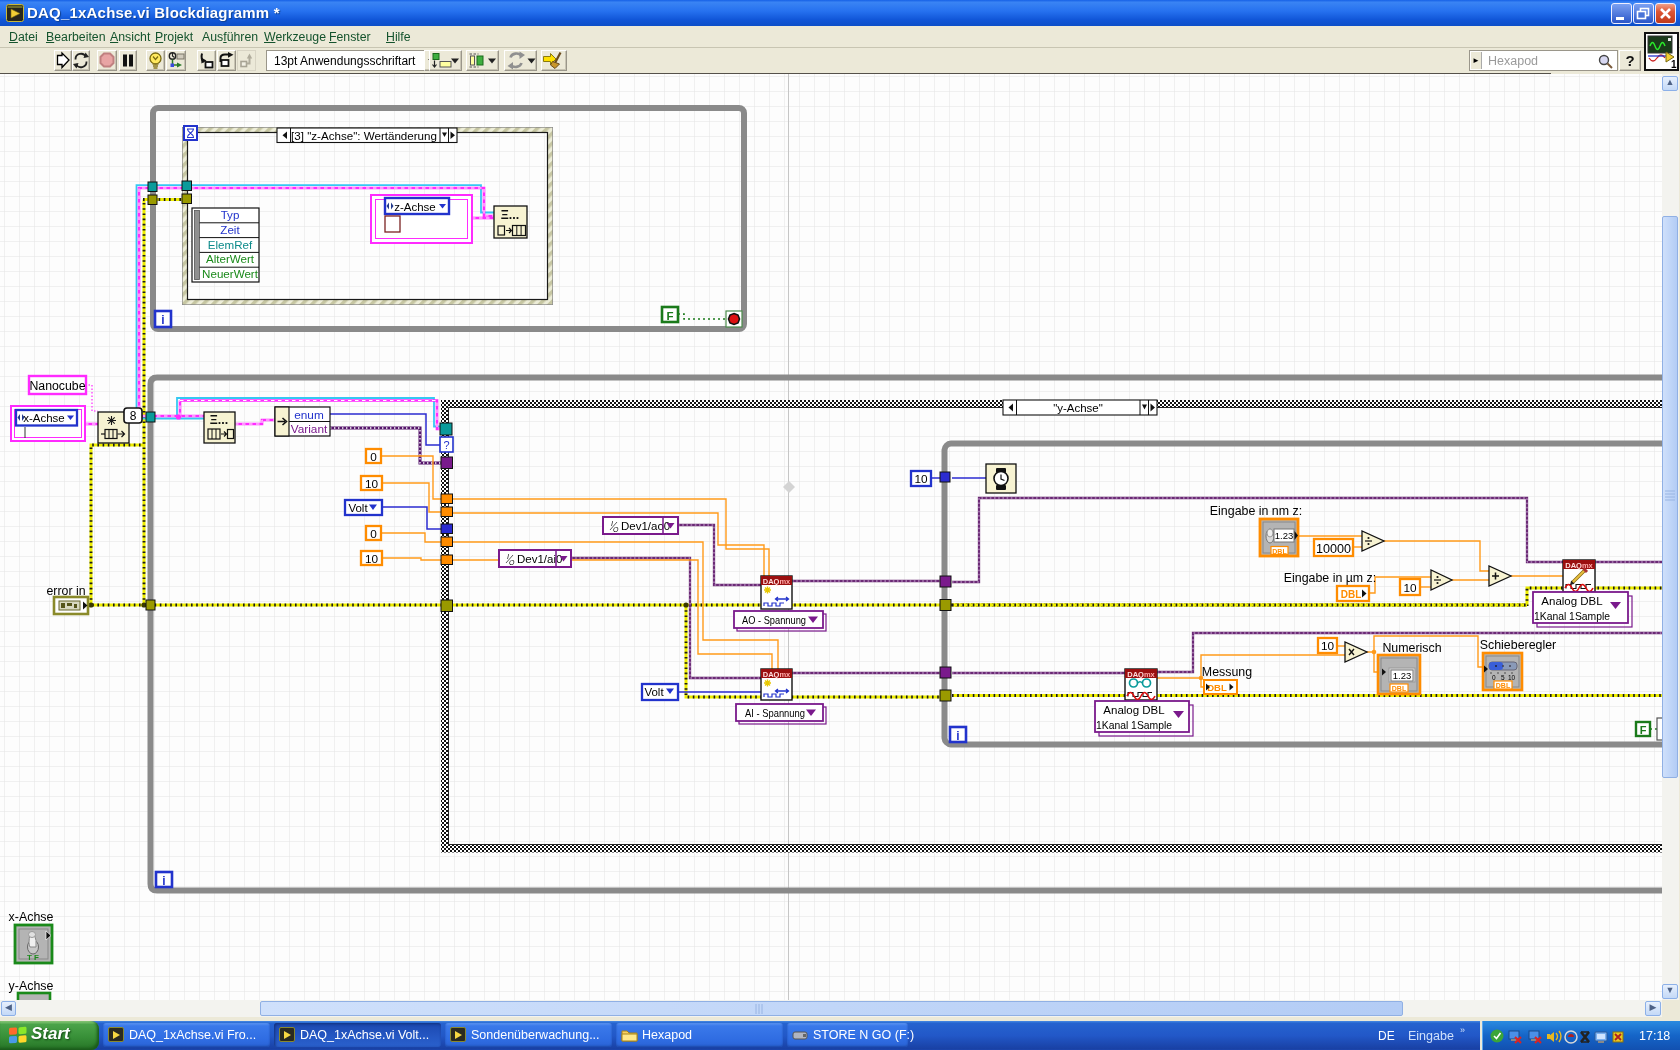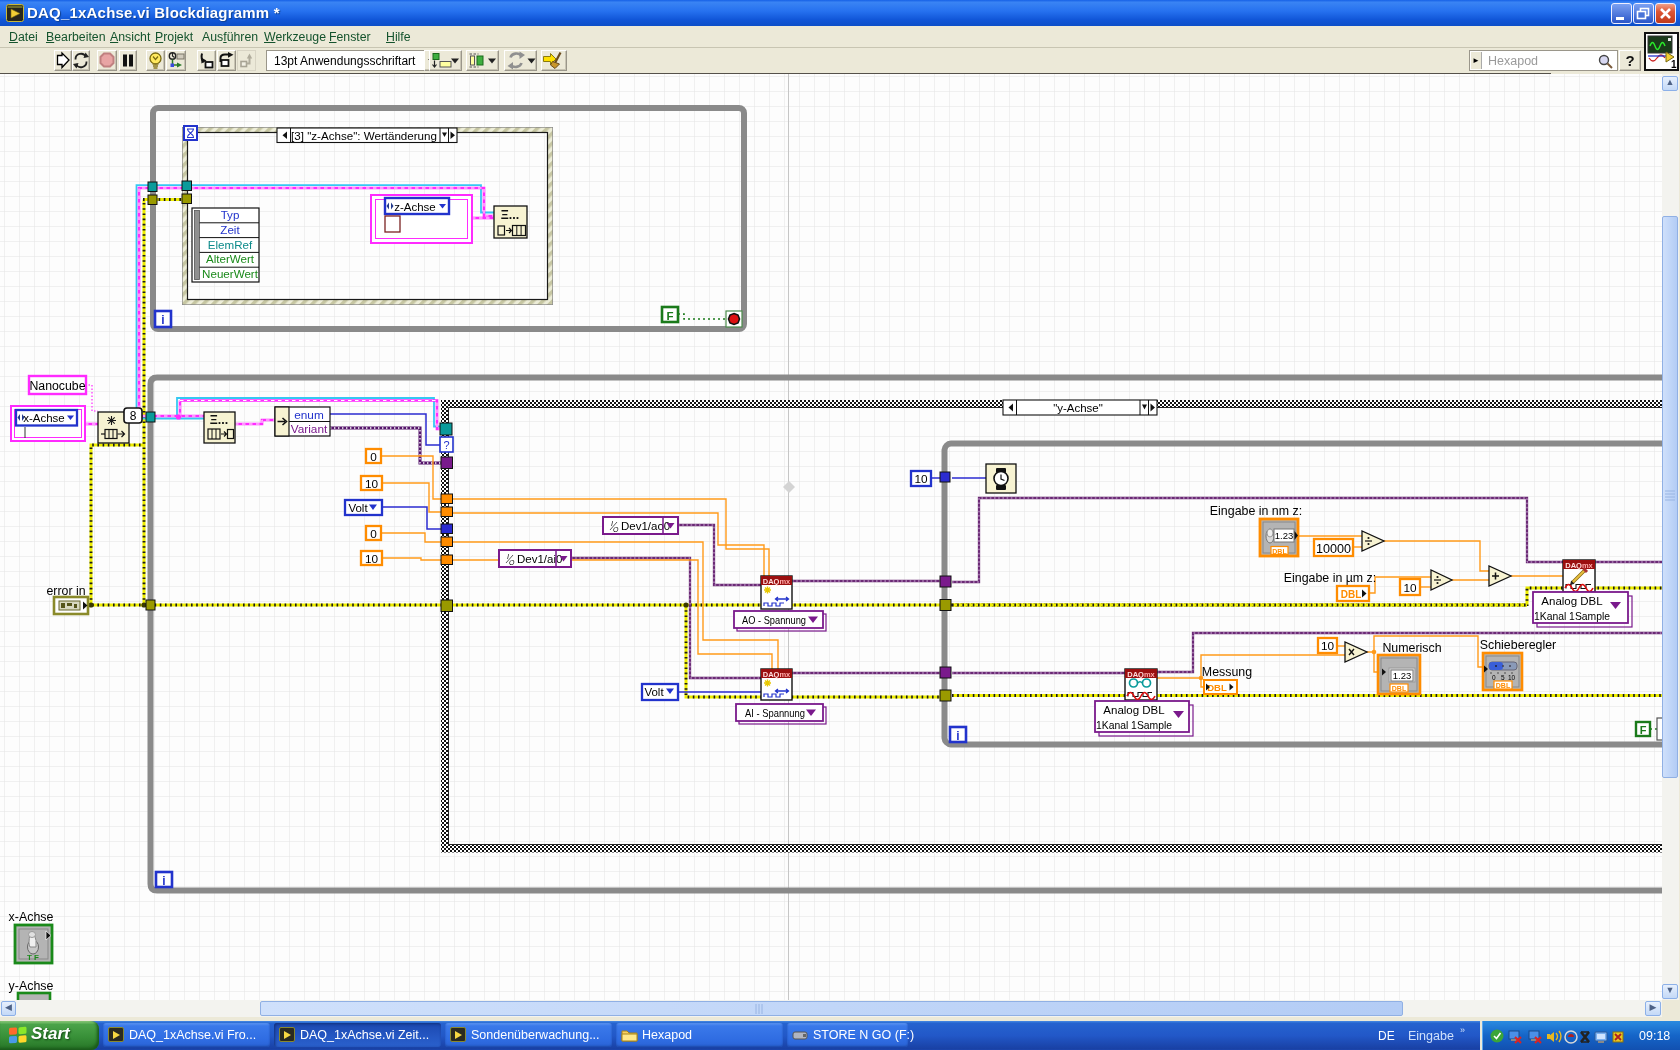--- a/index.html
+++ b/index.html
@@ -563,21 +563,21 @@
         </g>
       </svg>
   <span style="position:absolute;left:31px;top:3px;color:#fff;font-size:17px;font-weight:bold;font-style:italic;text-shadow:1px 1px 2px #114411">Start</span>
  </div>
  <div class="tkb" style="left:103px;width:167px">
       <div class="lvico"></div>
       <span>DAQ_1xAchse.vi Fro...</span>
     </div>
  <div class="tkb" style="left:274px;width:167px;background:linear-gradient(#1c48b0,#2558c4 60%,#2a60cc);box-shadow:inset 1px 1px 3px #12307a">
       <div class="lvico"></div>
-      <span>DAQ_1xAchse.vi Zeit...</span>
+      <span>DAQ_1xAchse.vi Volt...</span>
     </div>
  <div class="tkb" style="left:445px;width:167px">
       <div class="lvico"></div>
       <span>Sondenüberwachung...</span>
     </div>
  <div class="tkb" style="left:616px;width:167px">
       <svg class="abs" style="left:5px;top:5px" width="17" height="14">
         <path d="M1 3 h5 l2 2 h8 v8 h-15 z" fill="#f7d060" stroke="#a8841a"></path>
         <path d="M1 6 h15 v7 h-15 z" fill="#ffe88a" stroke="#a8841a"></path>
       </svg>
@@ -611,15 +611,15 @@
           <path d="M79 9 a3 3 0 0 1 6 0" fill="#b02020"></path>
    <path d="M92 4 l8 10 M100 4 l-8 10" stroke="#222" stroke-width="2.6"></path>
           <path d="M92 4 h8 M92 14 h8" stroke="#222" stroke-width="1.6"></path>
    <rect x="106" y="4" width="12" height="9" rx="1" fill="#7ab0f0" stroke="#2a5a9a"></rect>
           <rect x="108" y="6" width="8" height="5" fill="#cfe4ff"></rect>
           <rect x="109" y="13" width="6" height="2" fill="#888"></rect>
    <rect x="124" y="4" width="10" height="10" fill="#e8c820" stroke="#8a7210"></rect>
           <path d="M126 6 l6 6 M132 6 l-6 6" stroke="#b02020" stroke-width="1.8"></path>
    </g>
   </svg>
-  <span class="abs" style="left:156px;top:8px;color:#fff;font-size:12.5px">09:18</span>
+  <span class="abs" style="left:156px;top:8px;color:#fff;font-size:12.5px">17:18</span>
  </div>
 </div>
 
 </body></html>

